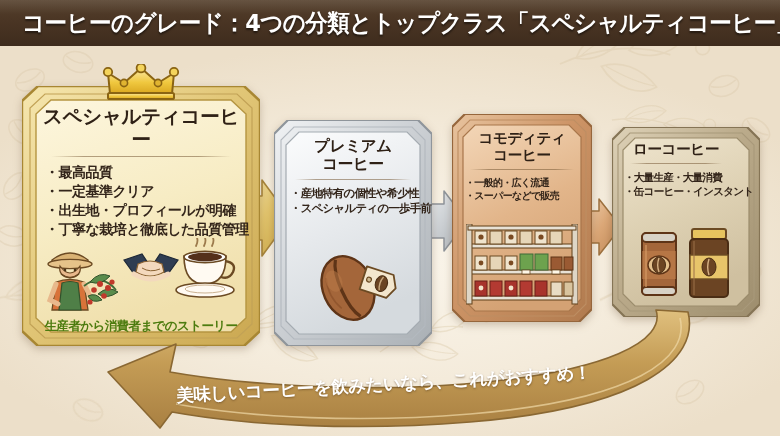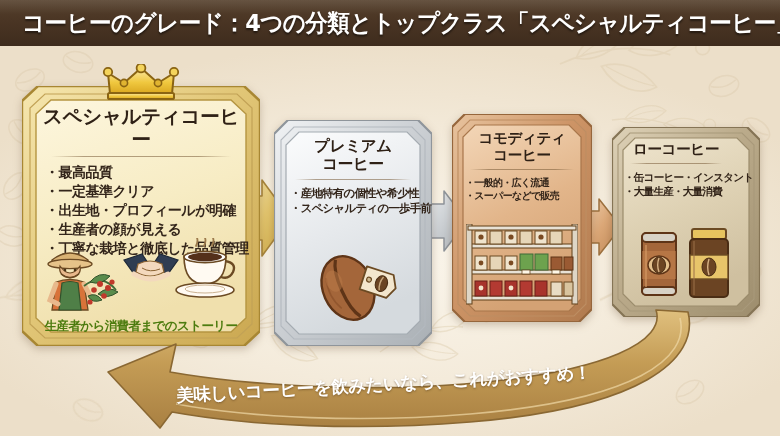--- a/index.html
+++ b/index.html
@@ -272,21 +272,20 @@
       <path d="M29,14 H209 L224,28 V232 L209,246 H29 L14,232 V28 Z" fill="url(#g1in)" stroke="#b59541" stroke-width="1.4"></path>
     </svg>
 
     <div class="card-inner" style="left:14px; right:14px; top:20px; width:210px;">
       <div class="card-title">スペシャルティコーヒー</div>
       <div class="card-rule"></div>
       <div class="bullets">
         <div class="bullet">・最高品質</div>
         <div class="bullet">・一定基準クリア</div>
         <div class="bullet">・出生地・プロフィールが明確</div>
-        <div class="bullet">・生産者の顔が見える</div>
         <div class="bullet">・丁寧な栽培と徹底した品質管理</div>
       </div>
     </div>
 
     <svg class="illus" style="left:22px; top:152px; width:196px; height:78px;" viewBox="0 0 196 78">
 
       <g>
         <path d="M8,22 Q26,8 44,22 L44,26 L8,26 Z" fill="#d9b273" stroke="#6b4a23" stroke-width="1.4"></path>
         <ellipse cx="26" cy="26" rx="22" ry="4.6" fill="#e6c389" stroke="#6b4a23" stroke-width="1.4"></ellipse>
         <path d="M16,28 q10,14 20,0 q2,10 -10,12 q-12,-2 -10,-12 Z" fill="#e8b98c" stroke="#6b4a23" stroke-width="1.2"></path>
@@ -482,22 +481,22 @@
       <path d="M13,0 H135 L148,13 V177 L135,190 H13 L0,177 V13 Z" fill="url(#g4out)" stroke="#857455" stroke-width="2.2"></path>
       <path d="M18,6 H130 L142,18 V172 L130,184 H18 L6,172 V18 Z" fill="none" stroke="#a89madness" stroke-width="0"></path>
       <path d="M18,6 H130 L142,18 V172 L130,184 H18 L6,172 V18 Z" fill="none" stroke="#a8997a" stroke-width="1.1"></path>
       <path d="M23,11 H125 L137,23 V167 L125,179 H23 L11,167 V23 Z" fill="url(#g4in)" stroke="#9b8c6c" stroke-width="1.2"></path>
     </svg>
 
     <div class="card-inner" style="left:10px; right:10px; top:14px; width:108px;">
       <div class="card-title">ローコーヒー</div>
       <div class="card-rule"></div>
       <div class="bullets" style="padding:0 2px;">
+        <div class="bullet">・大量生産・大量消費</div>
         <div class="bullet">・缶コーヒー・インスタント</div>
-        <div class="bullet">・大量生産・大量消費</div>
       </div>
     </div>
 
     <svg class="illus" style="left:22px; top:100px; width:104px; height:76px;" viewBox="0 0 104 76">
 
       <g>
         <rect x="8" y="6" width="34" height="62" rx="5" fill="#a4663a" stroke="#5e3417" stroke-width="2"></rect>
         <rect x="8" y="6" width="34" height="9" rx="4" fill="#d8d2c6" stroke="#5e3417" stroke-width="2"></rect>
         <rect x="8" y="60" width="34" height="8" rx="4" fill="#d8d2c6" stroke="#5e3417" stroke-width="2"></rect>
         <rect x="8" y="24" width="34" height="28" fill="#c4844f" opacity=".55"></rect>

